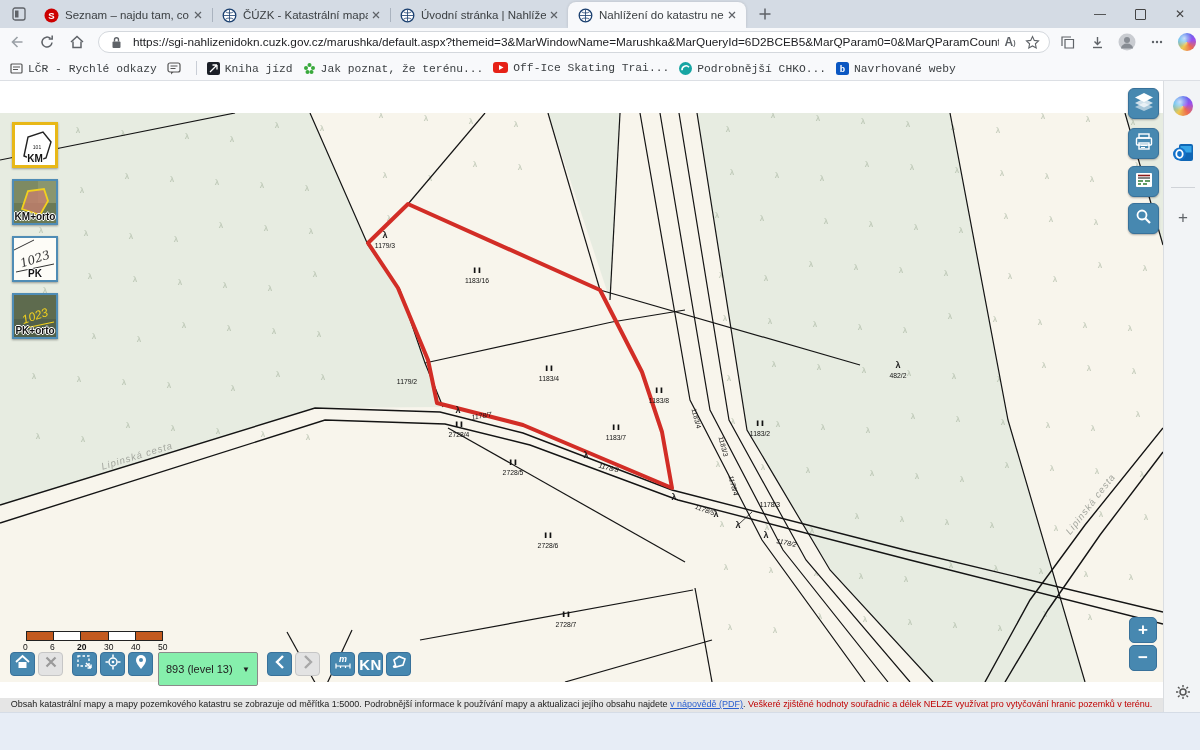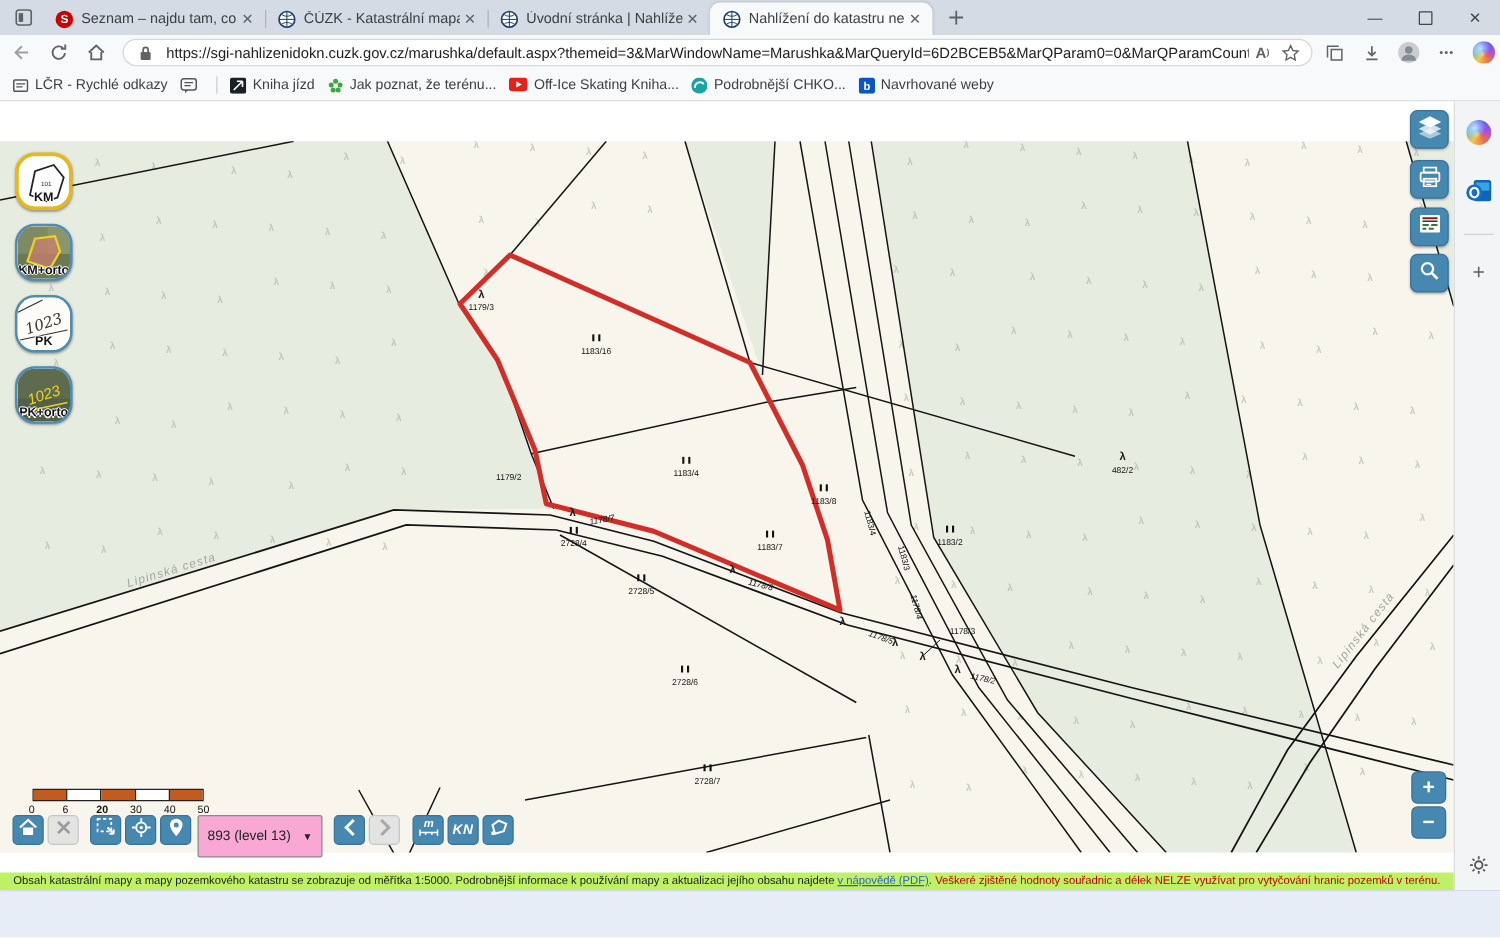--- a/index.html
+++ b/index.html
@@ -25,66 +25,66 @@
   .urlpill{position:relative;margin-left:8px;width:952px;height:22px;border:1px solid #d4d8dd;border-radius:11px;background:#fff;display:flex;align-items:center;box-sizing:border-box;padding:0 6px;}
   .urlpill .url{font-size:11.8px;color:#202124;white-space:nowrap;overflow:hidden;flex:1;margin-left:6px;}
   .pill-ic{width:22px;height:20px;display:flex;align-items:center;justify-content:center;flex:0 0 auto;}
   .read-aloud{font-size:12px;font-weight:bold;color:#5f6368;}
   .read-aloud sup{font-size:7px;}
   .tool-ic{width:26px;height:24px;display:flex;align-items:center;justify-content:center;margin-left:4px;border-radius:4px;}
   .copilot-circle{width:18px;height:18px;border-radius:50%;
     background:radial-gradient(circle at 35% 30%,rgba(255,255,255,.7),rgba(255,255,255,0) 45%),
       conic-gradient(#4f6bed,#9a4fed,#ed6a4f,#edc84f,#4fb6ed,#4f6bed);}
   .bookmarks{position:absolute;left:0;top:56px;width:1200px;height:24px;background:#f8f9fb;border-bottom:1px solid #dcdfe4;display:flex;align-items:center;}
-  .bm{display:flex;align-items:center;margin-left:10px;}
+  .bm{display:flex;align-items:flex-end;margin-left:10px;font-family:Liberation Mono, monospace;}
   .bm .bmic{margin-right:5px;display:flex;align-items:center;}
   .bm .bmlabel{font-size:11.3px;color:#3c4043;white-space:nowrap;}
   .bm-sep{width:1px;height:14px;background:#c9ced6;margin-left:10px;}
   
   .appheader{position:absolute;left:0;top:81px;width:1163px;height:32px;
     background:linear-gradient(180deg,#93b7cf 0%,#4e89b3 40%,#3c7aa8 100%);}
   .hamburger{position:absolute;left:14px;top:4px;width:25px;height:24px;background:#135c90;border:2px solid #cfe2ef;border-radius:6px;box-sizing:border-box;display:flex;flex-direction:column;justify-content:center;gap:2.5px;padding:0 4px;}
   .hamburger i{display:block;height:2.5px;background:#fff;border-radius:2px;}
   .apptitle{position:absolute;left:52px;top:7px;font-size:15px;font-weight:bold;color:#fff;letter-spacing:.2px;}
   .addr-input{position:absolute;left:165px;top:5px;width:116px;height:20px;border:1px solid #9db8c9;border-radius:3px;font-size:11.5px;padding:0 6px;color:#333;box-sizing:border-box;font-family:"Liberation Sans",sans-serif;}
   .addr-input::placeholder{color:#999;}
   .search-btn{position:absolute;left:287px;top:3px;width:27px;height:24px;background:#3a7dad;border:1px solid #late?;border:1px solid #9cc2da;border-radius:5px;display:flex;align-items:center;justify-content:center;box-sizing:border-box;}
   
   #mapwrap{position:absolute;left:0;top:113px;width:1163px;height:569px;background:#f8f5ec;}
-  .layerbtn{position:absolute;left:12px;width:46px;height:46px;border-radius:16px;box-sizing:border-box;border:2px solid #4f8cb5;overflow:hidden;background:#fff;box-shadow:0 1px 2px rgba(0,0,0,.35);}
+  .layerbtn{position:absolute;left:12px;width:46px;height:46px;border-radius:0;box-sizing:border-box;border:2px solid #4f8cb5;overflow:hidden;background:#fff;box-shadow:0 1px 2px rgba(0,0,0,.35);}
   .layerbtn.active{border:3px solid #e8b818;}
   .layerbtn .thumb{position:absolute;left:0;top:0;right:0;bottom:0;}
   .layerbtn .llabel{position:absolute;left:0;right:0;bottom:1px;text-align:center;font-size:10px;font-weight:bold;color:#111;
     text-shadow:1px 0 0 #fff,-1px 0 0 #fff,0 1px 0 #fff,0 -1px 0 #fff;}
   .rtool{position:absolute;left:1128px;width:31px;height:31px;background:#4788b0;border:1px solid #38719a;border-radius:6px;display:flex;align-items:center;justify-content:center;box-sizing:border-box;box-shadow:0 1px 2px rgba(0,0,0,.3);}
   .zoombtn{position:absolute;left:1129px;width:28px;height:26px;background:#4788b0;border:1px solid #38719a;border-radius:5px;color:#fff;font-size:17px;font-weight:bold;display:flex;align-items:center;justify-content:center;box-sizing:border-box;}
   
   .scalebar{position:absolute;left:26px;top:518px;width:135px;height:8px;border:1px solid #222;display:flex;box-sizing:content-box;background:#fff;}
   .scalebar i{display:block;height:100%;flex:1;border-right:1px solid #222;}
   .scalebar i:last-child{border-right:none;}
   .scaleticks{position:absolute;top:529px;left:0;height:10px;}
   .scaleticks span{position:absolute;font-size:8.5px;color:#111;}
   .mbtn{position:absolute;top:539px;width:25px;height:24px;border-radius:4px;display:flex;align-items:center;justify-content:center;box-sizing:border-box;}
   .mbtn.on{background:#4788b0;border:1px solid #38719a;}
   .mbtn.off{background:#e3e3e3;border:1px solid #c6c6c6;}
-  .kn-label{color:#fff;font-weight:bold;font-size:11px;letter-spacing:.5px;font-style:italic;}
-  .leveldd{position:absolute;left:158px;top:539px;width:100px;height:24px;background:#f9a8d4;border:1px solid #8a8a8a;border-radius:2px;display:flex;align-items:center;box-sizing:border-box;padding:16px 7px;}
+  .kn-label{color:#fff;font-weight:bold;font-size:15px;letter-spacing:.5px;}
+  .leveldd{position:absolute;left:158px;top:539px;width:100px;height:24px;background:#86efac;border:1px solid #8a8a8a;border-radius:2px;display:flex;align-items:center;box-sizing:border-box;padding:16px 7px;}
   .leveldd .lv{flex:1;font-size:11px;color:#222;}
   .leveldd .caret{font-size:8px;color:#222;}
   
   .sidebar{position:absolute;left:1163px;top:81px;width:37px;height:631px;background:#f2f4f6;border-left:1px solid #dadde1;box-sizing:border-box;}
   .sb-ic{position:absolute;left:8px;width:22px;height:22px;display:flex;align-items:center;justify-content:center;}
   .sb-div{position:absolute;left:7px;width:24px;height:1px;background:#d0d3d8;}
   
   .statusbar{position:absolute;left:0;top:682px;width:1163px;height:16px;background:#fff;border-top:1px solid #d7d7d7;box-sizing:border-box;font-size:11px;color:#333;}
   .statusbar .lhs{position:absolute;left:8px;top:1px;white-space:nowrap;}
   .statusbar .rhs{position:absolute;right:8px;top:1px;white-space:nowrap;}
   .statusbar .sep{color:#999;margin:0 5px;}
   .statusbar a{color:#2a6fb5;text-decoration:none;}
-  .disclaimer{position:absolute;left:0;top:698px;width:1163px;height:14px;background:#bef264;font-size:9px;color:#222;text-align:center;white-space:nowrap;overflow:hidden;line-height:13px;}
+  .disclaimer{position:absolute;left:0;top:698px;width:1163px;height:14px;background:#e5e5e5;font-size:9px;color:#222;text-align:center;white-space:nowrap;overflow:hidden;line-height:13px;}
   .disclaimer .lnk{color:#2a5fd0;text-decoration:underline;}
   .disclaimer .warn{color:#c00000;}
   
   .taskbar{position:absolute;left:0;top:712px;width:1200px;height:38px;background:#e7edf6;border-top:1px solid #d5dce6;box-sizing:border-box;}
   .tray{position:absolute;top:712px;height:38px;}
   
   .watermark{position:absolute;right:0px;bottom:2px;font-size:37px;font-weight:bold;color:rgba(95,95,95,.42);letter-spacing:1px;z-index:60;pointer-events:none;font-family:"DejaVu Serif",serif;}
 </style>
 </head>
 <body>
@@ -278,21 +278,21 @@
         </div>
         <div class="bmlabel">Jak poznat, že terénu...</div>
       </div>
       <div class="bm">
         <div class="bmic">
           <svg width="15" height="12">
             <rect width="15" height="11" rx="3" fill="#e62117"></rect>
             <path d="M6,3 L10.5,5.5 L6,8 Z" fill="#fff"></path>
           </svg>
         </div>
-        <div class="bmlabel">Off-Ice Skating Kniha...</div>
+        <div class="bmlabel">Off-Ice Skating Trai...</div>
       </div>
       <div class="bm">
         <div class="bmic">
           <svg width="13" height="13">
             <circle cx="6.5" cy="6.5" r="6.5" fill="#16a5a3"></circle>
             <path d="M3,8.2 a4,4 0 0 1 7,-3" stroke="#fff" stroke-width="1.6" fill="none"></path>
           </svg>
         </div>
         <div class="bmlabel">Podrobnější CHKO...</div>
       </div>

